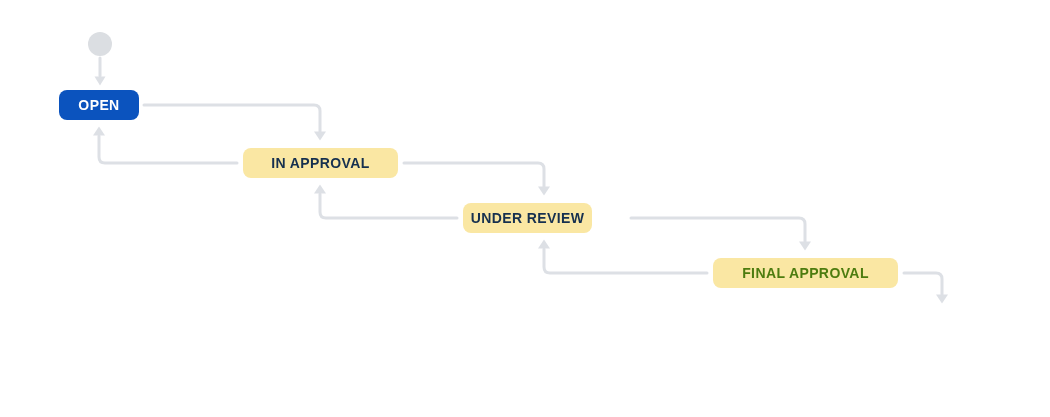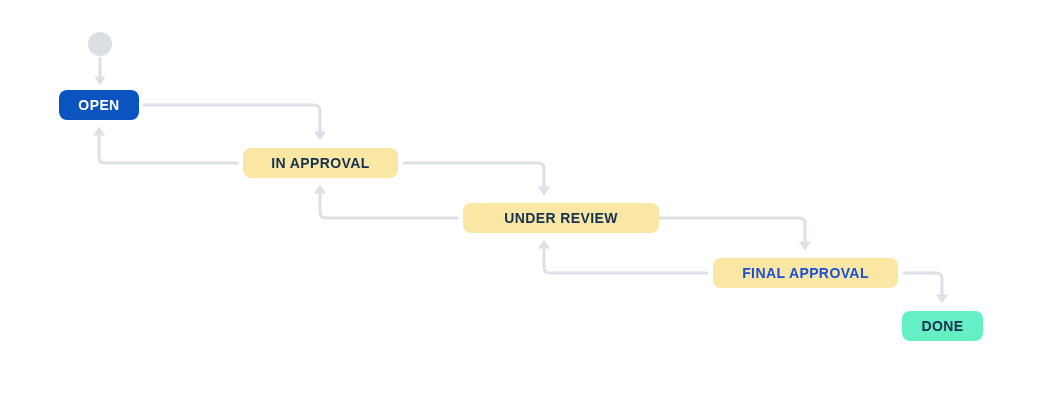--- a/index.html
+++ b/index.html
@@ -55,21 +55,21 @@
     justify-content: center;
     font-size: 14px;
     font-weight: 700;
     letter-spacing: 0.4px;
     white-space: nowrap;
     cursor: pointer;
     user-select: none;
   }
   .node-open           { left: 59px;  top: 90px;  width: 80px;  }
   .node-in-progress    { left: 243px; top: 148px; width: 155px; }
-  .node-under-review   { left: 463px; top: 203px; width: 196px; }
+  .node-under-review   { left: 463px; top: 203px; width: 129px; }
   .node-final-approval { left: 713px; top: 258px; width: 185px; }
   .node-done           { left: 902px; top: 311px; width: 81px;  }
 </style>
 </head>
 <body>
 
 <div class="canvas">
 
   <svg class="connectors" viewBox="0 0 1050 417">
 
@@ -115,17 +115,16 @@
   </svg>
 
   <div class="start-node"></div>
 
   <div class="node node-open" style="background-color: rgb(11, 83, 190); color: rgb(255, 255, 255);">OPEN</div>
 
   <div class="node node-in-progress" style="background-color: rgb(250, 231, 163); color: rgb(22, 48, 79);">IN APPROVAL</div>
 
   <div class="node node-under-review" style="background-color: rgb(250, 231, 163); color: rgb(22, 48, 79);">UNDER REVIEW</div>
 
-  <div class="node node-final-approval" style="background-color: rgb(250, 231, 163); color: #1d4ed8;">FINAL APPROVAL</div>
+  <div class="node node-final-approval" style="background-color: rgb(250, 231, 163); color: #4d7c0f;">FINAL APPROVAL</div>
 
-  <div class="node node-done" style="background-color: rgb(100, 239, 196); color: rgb(22, 48, 79);">DONE</div>
 
 </div>
 
 </body></html>

